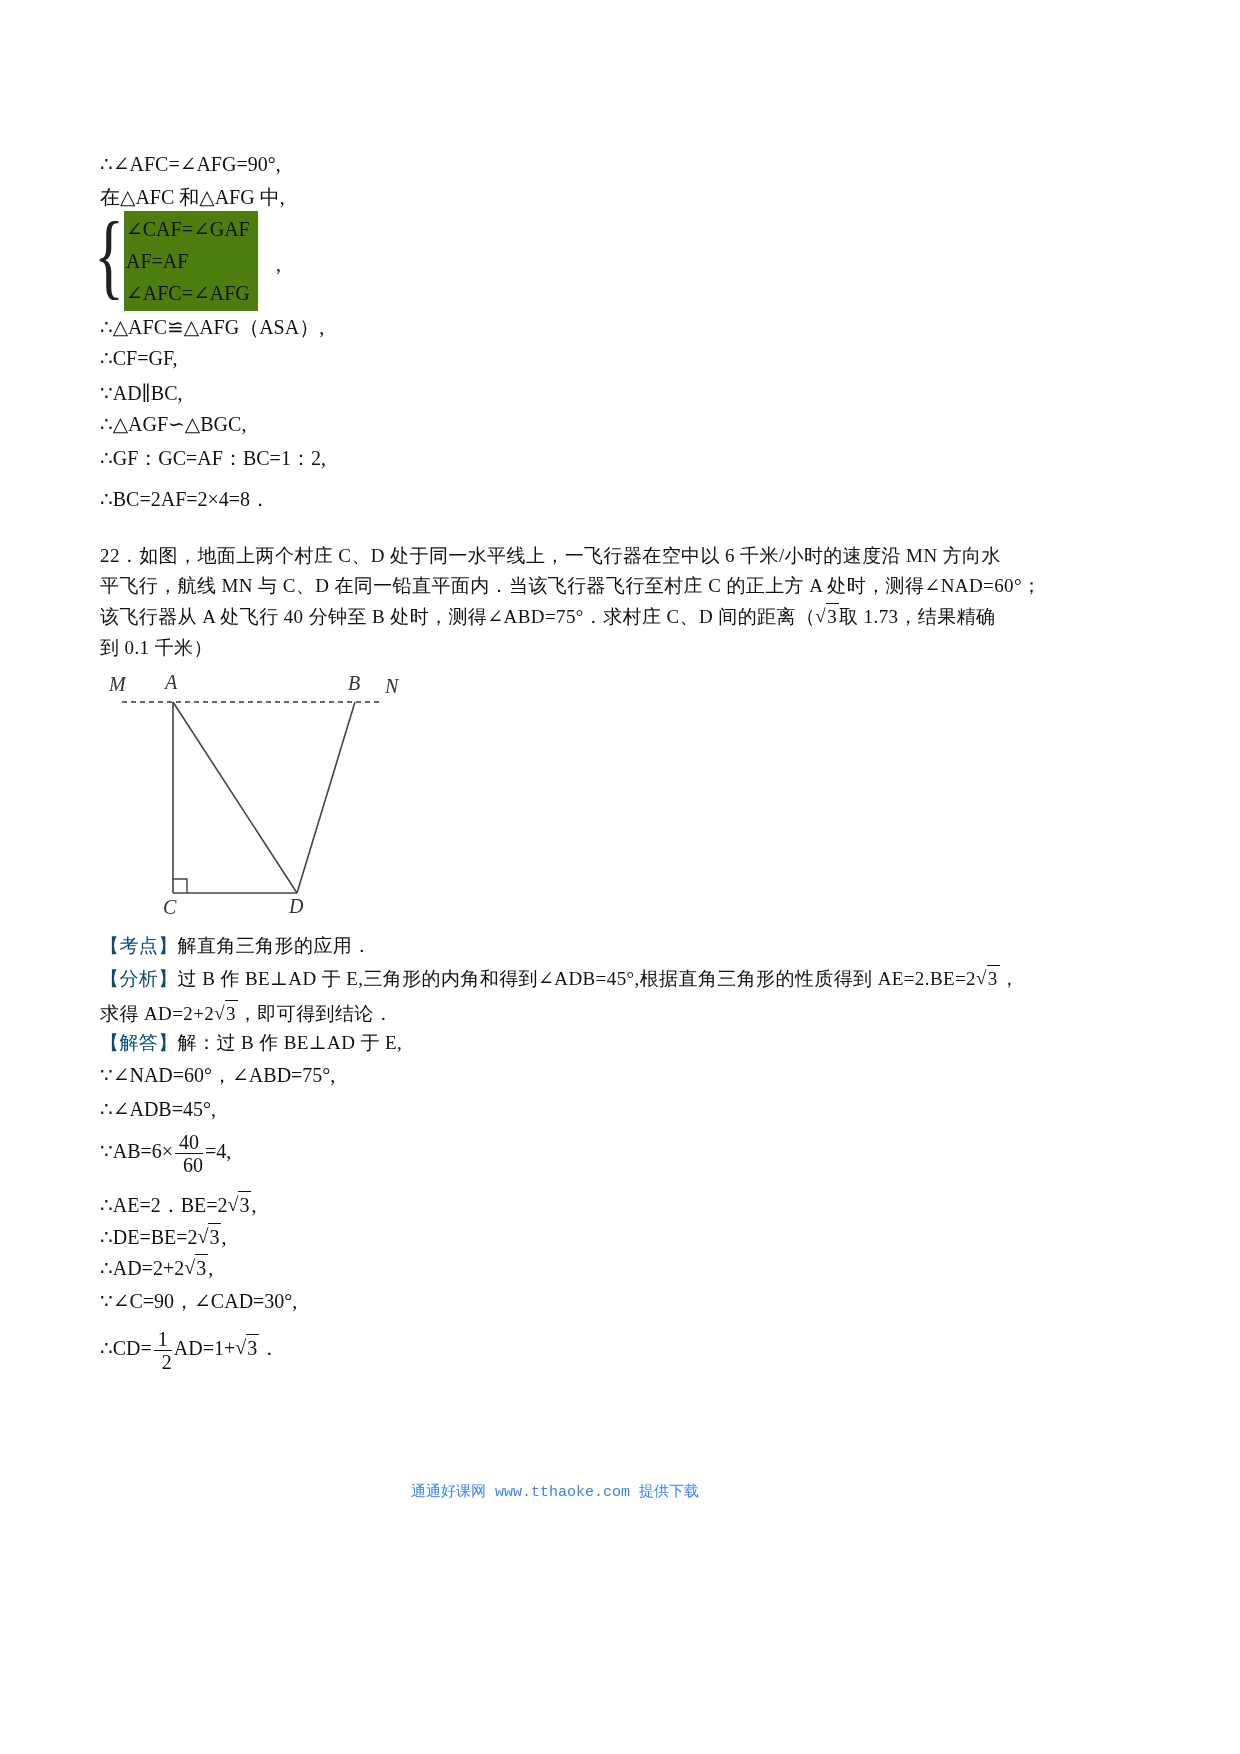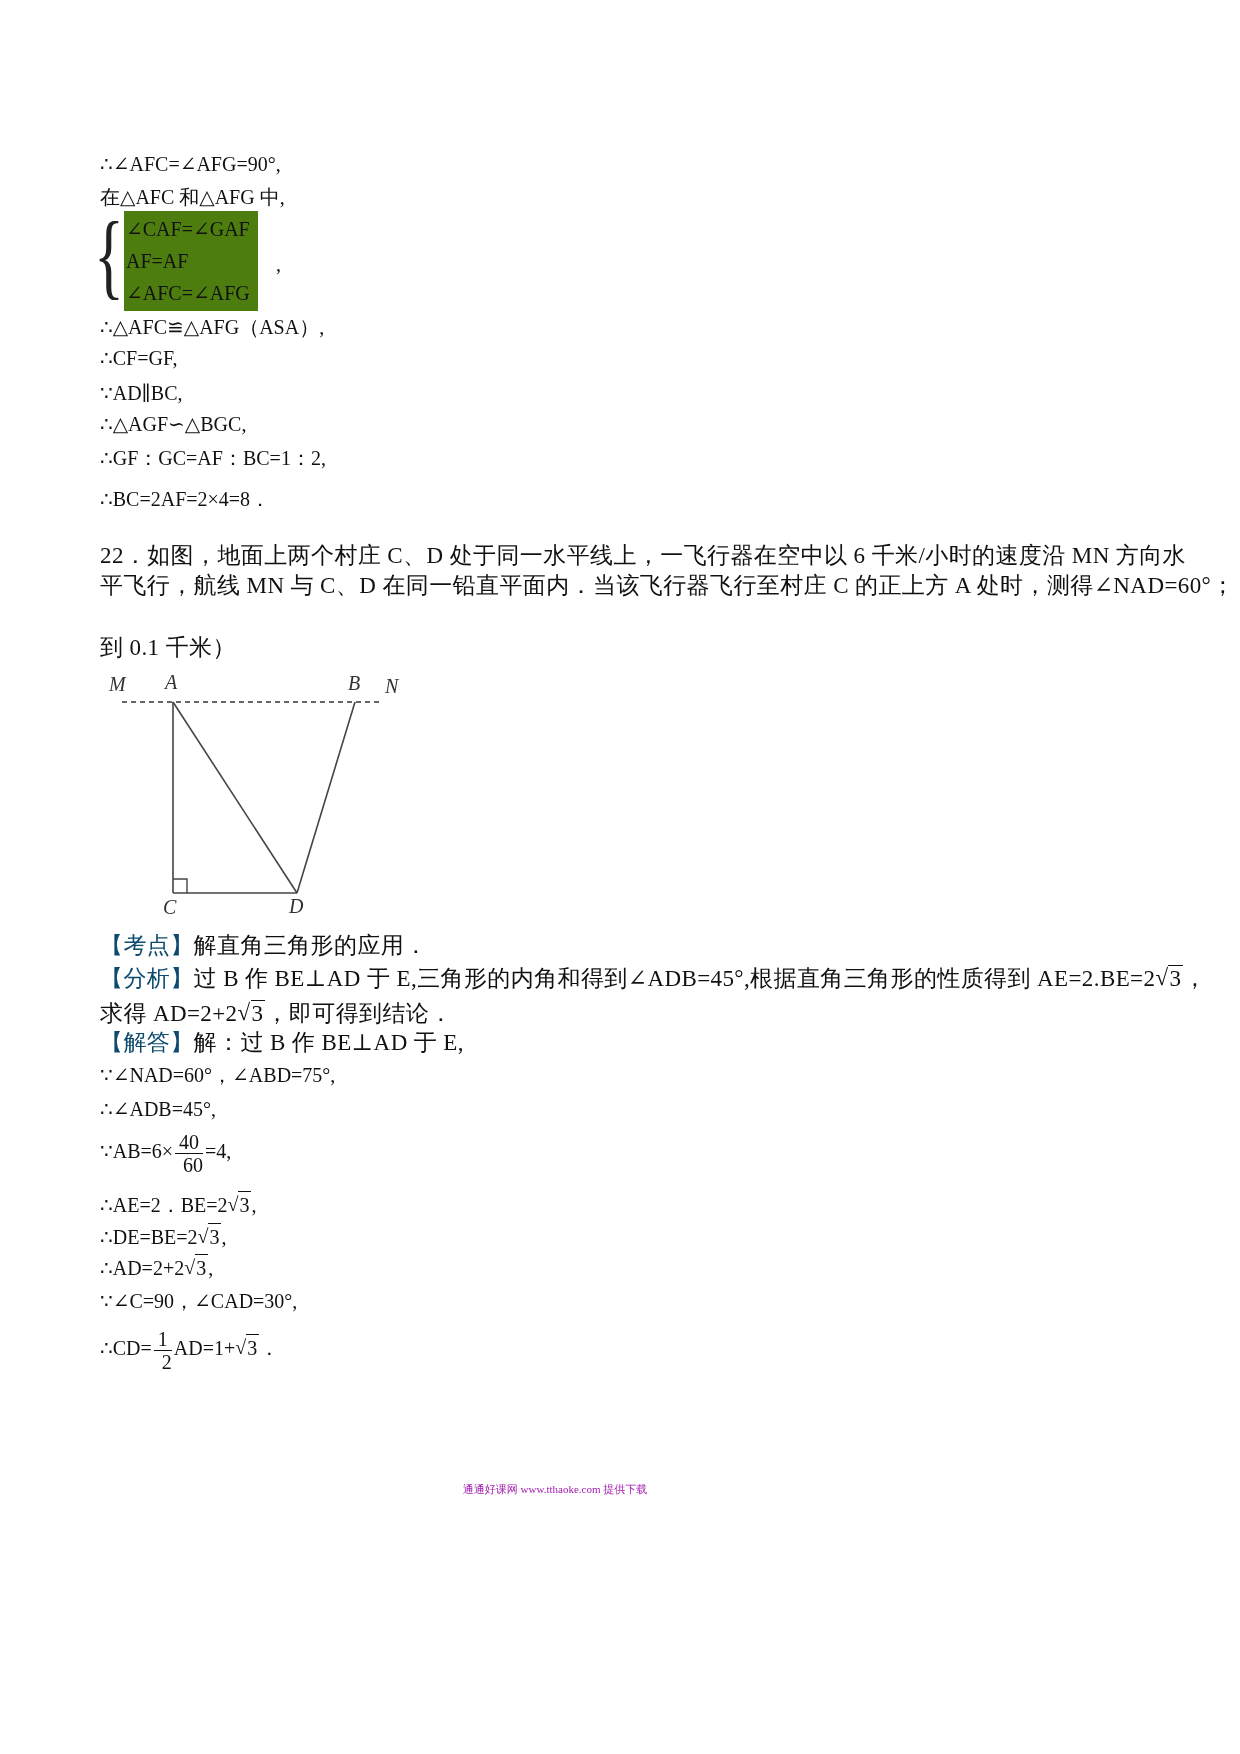--- a/index.html
+++ b/index.html
@@ -1,21 +1,21 @@
 <!DOCTYPE html>
 <html><head>
 <meta charset="utf-8">
 <style>
   html,body{margin:0;padding:0;background:#ffffff;}
   body{width:1240px;height:1754px;position:relative;
        font-family:"Liberation Serif","DejaVu Serif",serif;color:#111;}
   .doc{position:absolute;inset:0;}
   .line{position:absolute;left:100px;white-space:nowrap;
         font-size:20px;line-height:26px;color:#111;}
-  .para{font-size:23px;letter-spacing:0.4px;}
+  .para{font-size:19px;letter-spacing:0.4px;}
   
   .tag{color:#0c4a6e;}
   
   .system{position:absolute;left:98px;top:205px;width:260px;height:108px;}
   .brace{position:absolute;left:-4px;top:-2px;font-size:96px;line-height:104px;
          font-weight:400;transform:scaleX(.65);transform-origin:left center;color:#222;}
   .sysrows{position:absolute;left:26px;top:6px;background:#4d7c0f;padding:2px 8px 2px 2px;}
   .sysrow{font-size:20px;line-height:32px;white-space:nowrap;}
   .syscomma{position:absolute;left:178px;top:48px;font-size:20px;}
   
@@ -23,22 +23,22 @@
   .sqrt .sign{display:inline-block;transform:translateY(-1px);}
   .sqrt .radicand{display:inline-block;border-top:1.6px solid #111;padding:0 2px 0 1px;}
   
   .frac{display:inline-block;vertical-align:middle;text-align:center;margin:0 2px;}
   .frac .num{display:block;border-bottom:1.6px solid #111;padding:0 4px 0;line-height:22px;}
   .frac .den{display:block;line-height:22px;text-align:right;}
   
   .figure{position:absolute;left:95px;top:668px;width:320px;height:252px;}
   .figlabel{position:absolute;font-style:italic;font-size:20px;line-height:20px;color:#333;}
   .footer{position:absolute;top:1482px;left:555px;transform:translateX(-50%);
-          font-family:Liberation Serif, serif;
-          font-size:11px;color:#a21caf;white-space:nowrap;}
+          font-family:Liberation Mono, monospace;
+          font-size:15px;color:#3b82f6;white-space:nowrap;}
 </style>
 </head>
 <body>
 
 <div class="doc">
 
   <div class="line" style="top:151px">∴∠AFC=∠AFG=90°,</div>
   <div class="line" style="top:184px">在△AFC 和△AFG 中,</div>
 
   <div class="system">
@@ -53,20 +53,21 @@
 
   <div class="line" style="top:314px">∴△AFC≌△AFG（ASA）,</div>
   <div class="line" style="top:345px">∴CF=GF,</div>
   <div class="line" style="top:380px">∵AD∥BC,</div>
   <div class="line" style="top:411px">∴△AGF∽△BGC,</div>
   <div class="line" style="top:445px">∴GF：GC=AF：BC=1：2,</div>
   <div class="line" style="top:486px">∴BC=2AF=2×4=8．</div>
 
   <div class="line para" style="top:543px">22．如图，地面上两个村庄 C、D 处于同一水平线上，一飞行器在空中以 6 千米/小时的速度沿 MN 方向水</div>
   <div class="line para" style="top:573px">平飞行，航线 MN 与 C、D 在同一铅直平面内．当该飞行器飞行至村庄 C 的正上方 A 处时，测得∠NAD=60°；</div>
+  <div class="line para" style="top:603px"><span>该飞行器从 A 处飞行 40 分钟至 B 处时，测得∠ABD=75°．求村庄 C、D 间的距离（</span><span class="sqrt"><span class="sign">√</span><span class="radicand">3</span></span><span>取 1.73，结果精确</span></div>
   <div class="line para" style="top:635px">到 0.1 千米）</div>
 
   <div class="figure">
     <svg width="320" height="252" viewBox="0 0 320 252">
       <line x1="27" y1="34" x2="288" y2="34" stroke="#666" stroke-width="2.2" stroke-dasharray="5 4"></line>
       <line x1="78" y1="34" x2="78" y2="225" stroke="#444" stroke-width="1.6"></line>
       <line x1="78" y1="34" x2="202" y2="225" stroke="#444" stroke-width="1.6"></line>
       <line x1="260" y1="34" x2="202" y2="225" stroke="#444" stroke-width="1.6"></line>
       <line x1="78" y1="225" x2="202" y2="225" stroke="#444" stroke-width="1.6"></line>
       <polyline points="78,211 92,211 92,225" fill="none" stroke="#444" stroke-width="1.4"></polyline>

